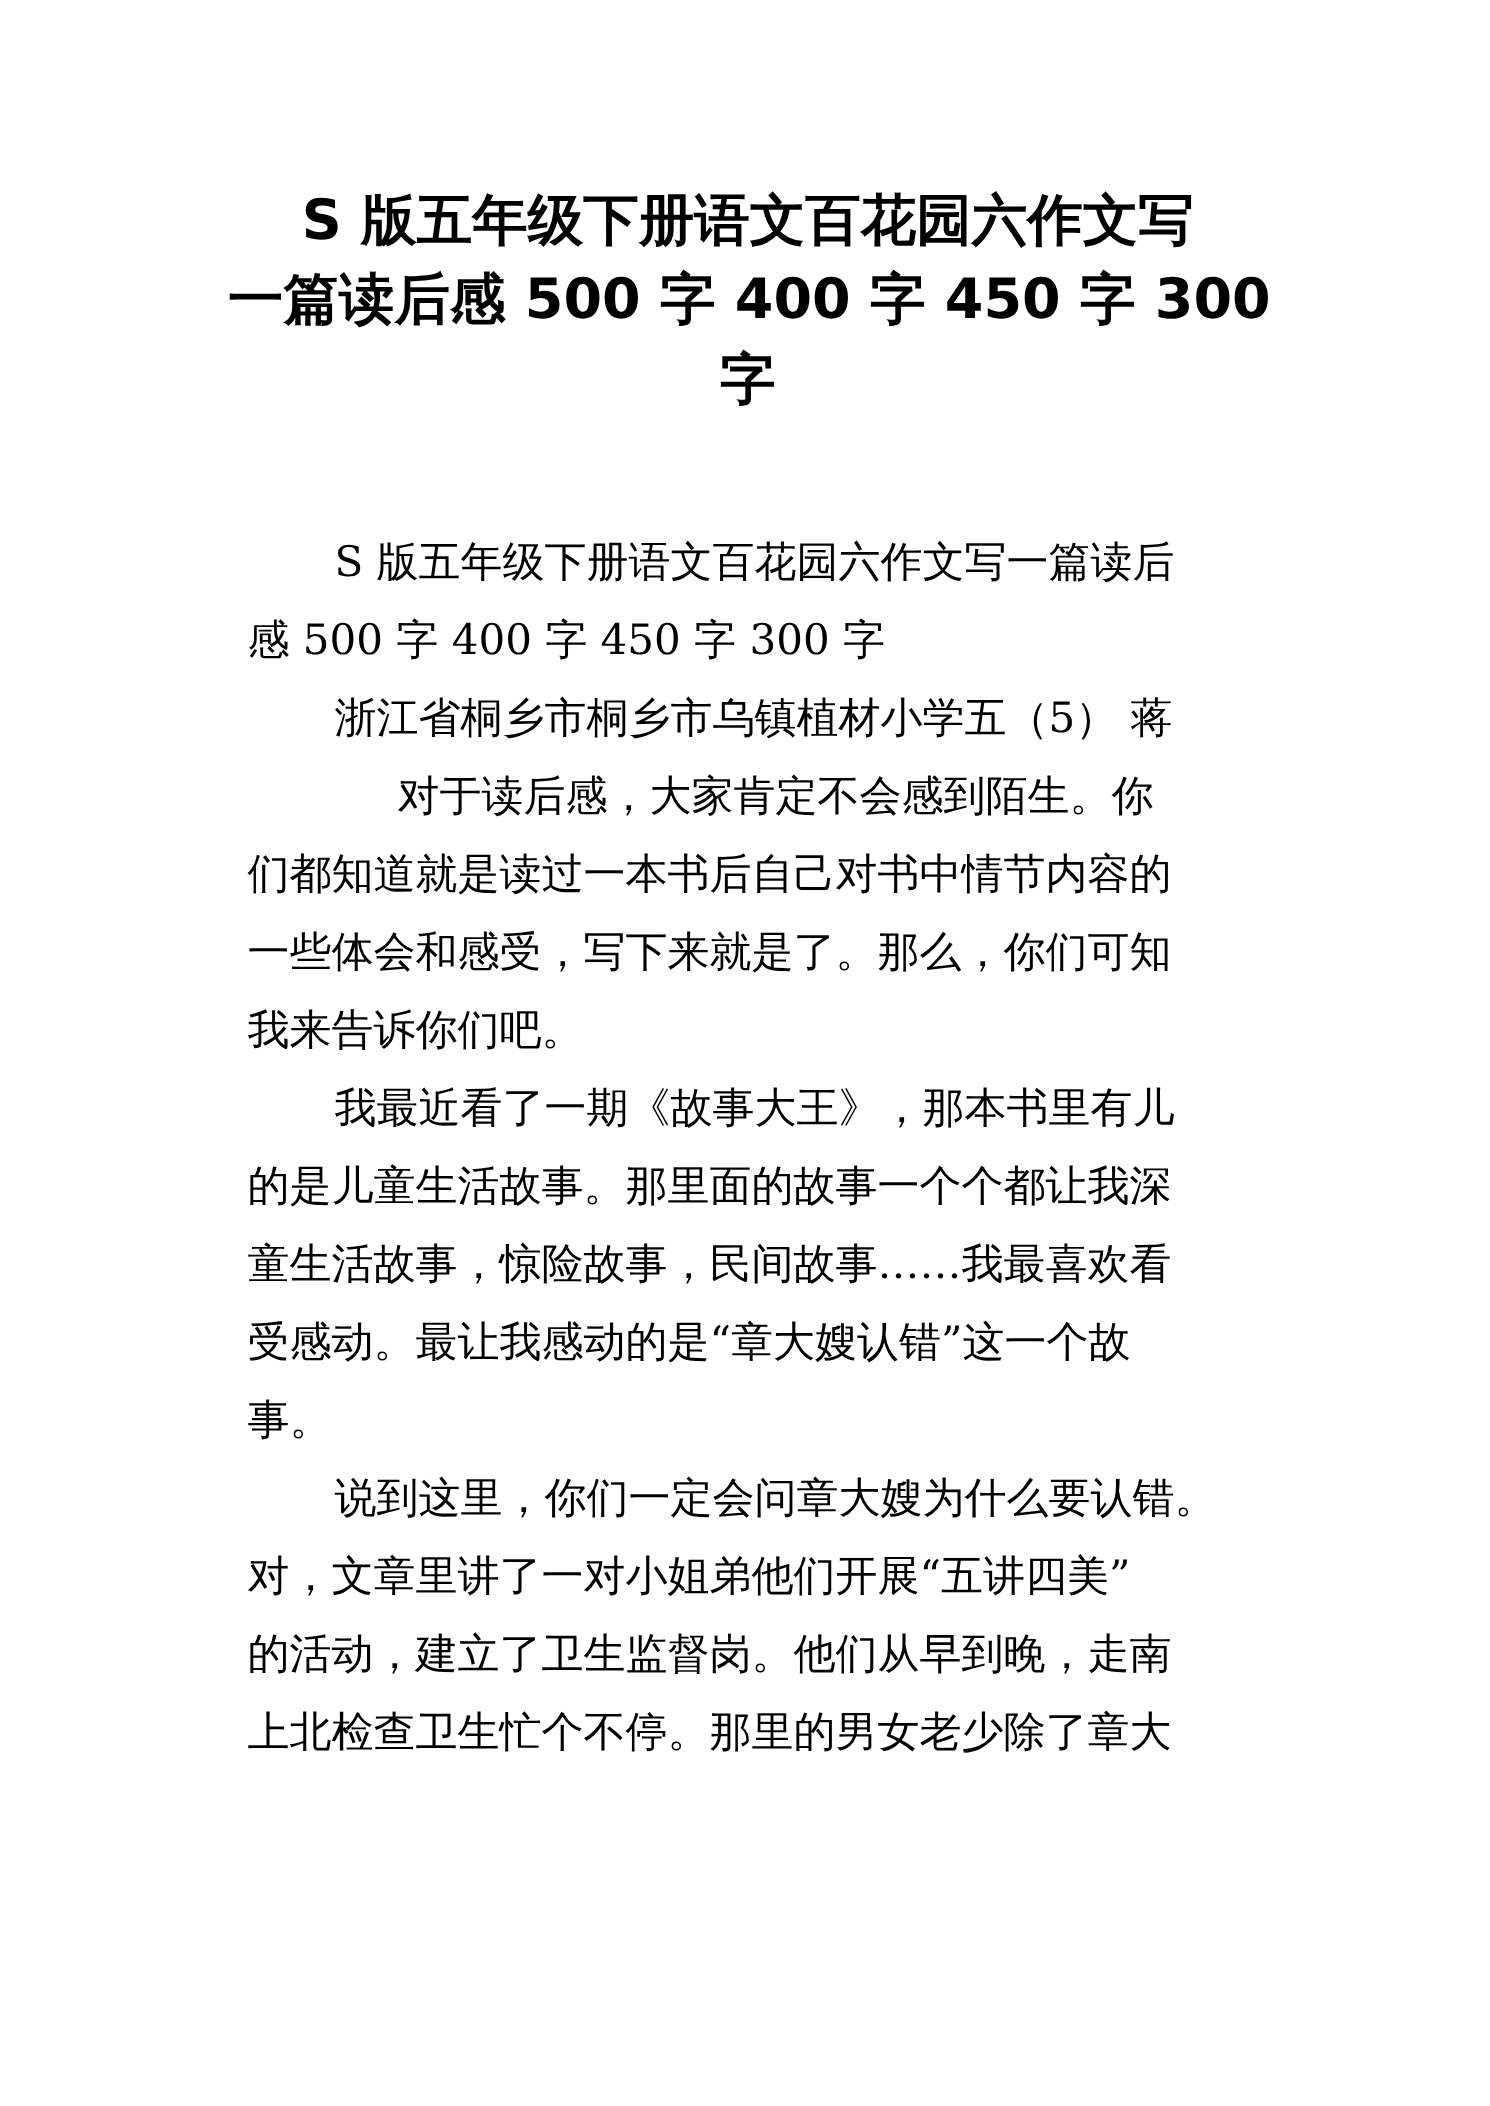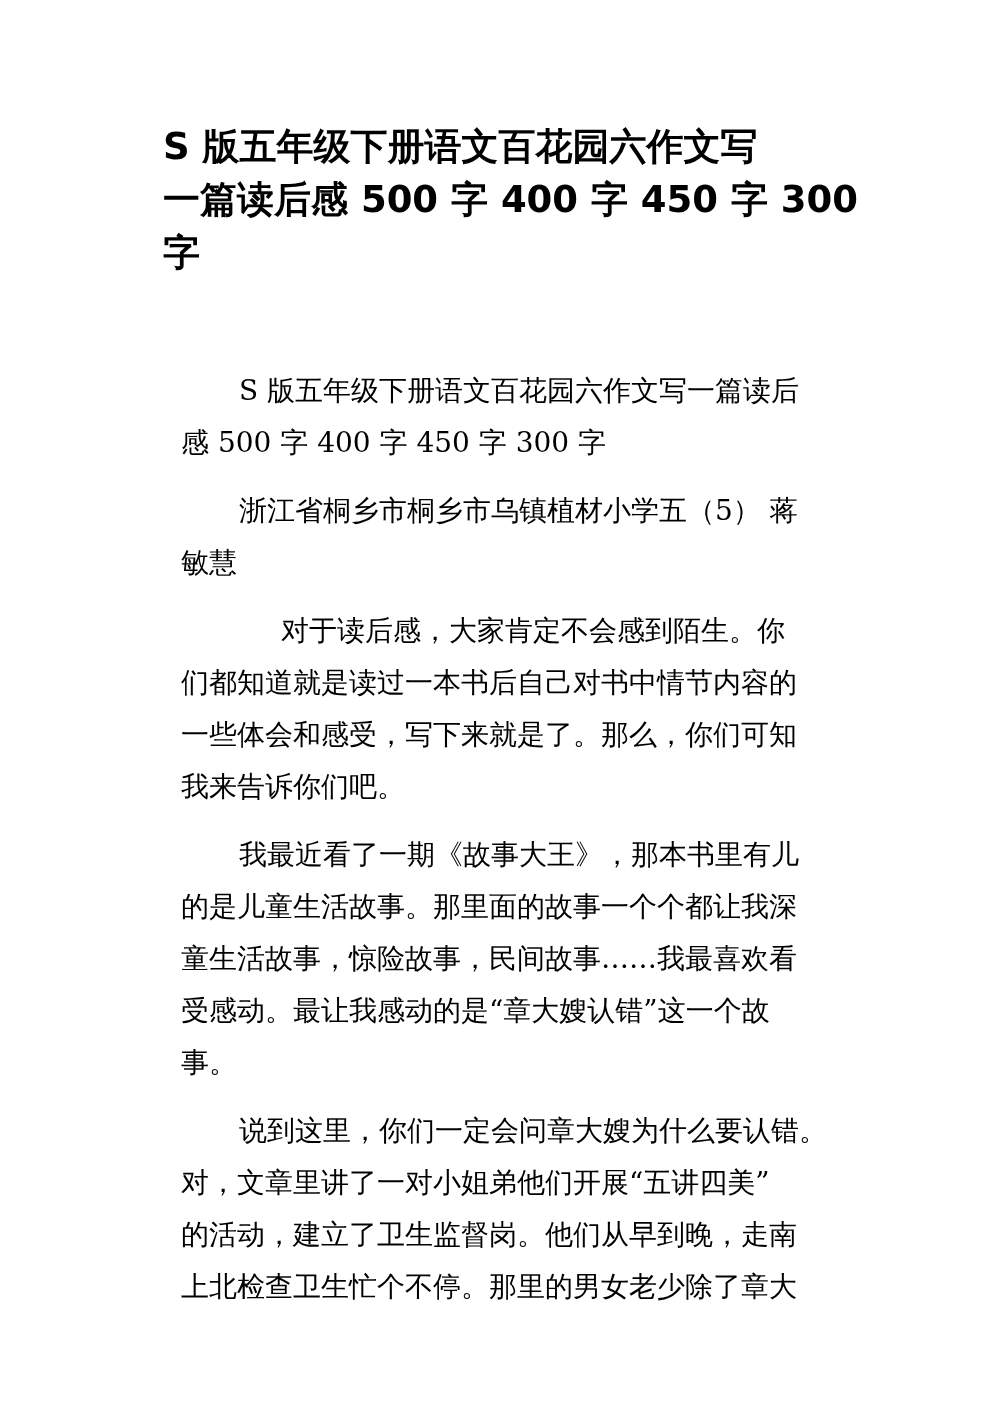--- a/index.html
+++ b/index.html
@@ -15,40 +15,41 @@
       color: #000000;
     }
     .page {
       position: absolute;
       left: 0; top: 0;
       width: 993px; height: 1404px;
       background: #ffffff;
     }
     .title {
       position: absolute;
-      left: 163px;
+      left: 152px;
       top: 120px;
       width: 693px;
+      text-align: center;
       font-family: "DejaVu Sans", "Liberation Sans", sans-serif;
       font-weight: bold;
       font-size: 37px;
       line-height: 53px;
       letter-spacing: 0px;
     }
     .title .tline { display: block; white-space: nowrap; }
     .body {
       position: absolute;
       left: 165px;
       top: 349px;
       width: 690px;
       font-family: "DejaVu Serif", "Liberation Serif", serif;
       font-size: 28px;
       line-height: 52px;
     }
-    .para { margin: 16px; }
+    .para { margin: 0; }
     .line { display: block; white-space: nowrap; height: 52px; }
     .indent-1 { padding-left: 58px; }
     .indent-2 { padding-left: 100px; }
   </style>
 </head>
 <body>
 
 <div class="page">
 
   <div class="title">
@@ -59,21 +60,20 @@
 
   <div class="body">
 
     <div class="para">
       <span class="line indent-1">S 版五年级下册语文百花园六作文写一篇读后</span>
       <span class="line">感 500 字 400 字 450 字 300 字</span>
     </div>
 
     <div class="para">
       <span class="line indent-1">浙江省桐乡市桐乡市乌镇植材小学五（5） 蒋</span>
-      <span class="line">敏慧</span>
     </div>
 
     <div class="para">
       <span class="line indent-2">对于读后感，大家肯定不会感到陌生。你</span>
       <span class="line">们都知道就是读过一本书后自己对书中情节内容的</span>
       <span class="line">一些体会和感受，写下来就是了。那么，你们可知</span>
       <span class="line">我来告诉你们吧。</span>
     </div>
 
     <div class="para">

